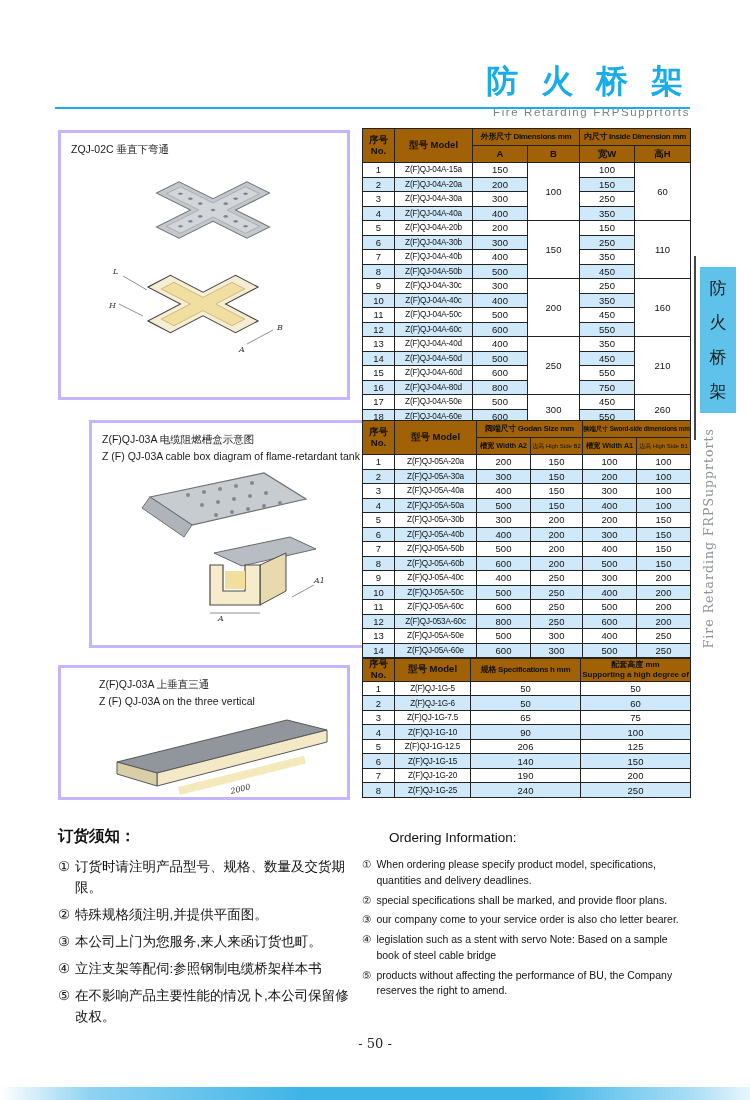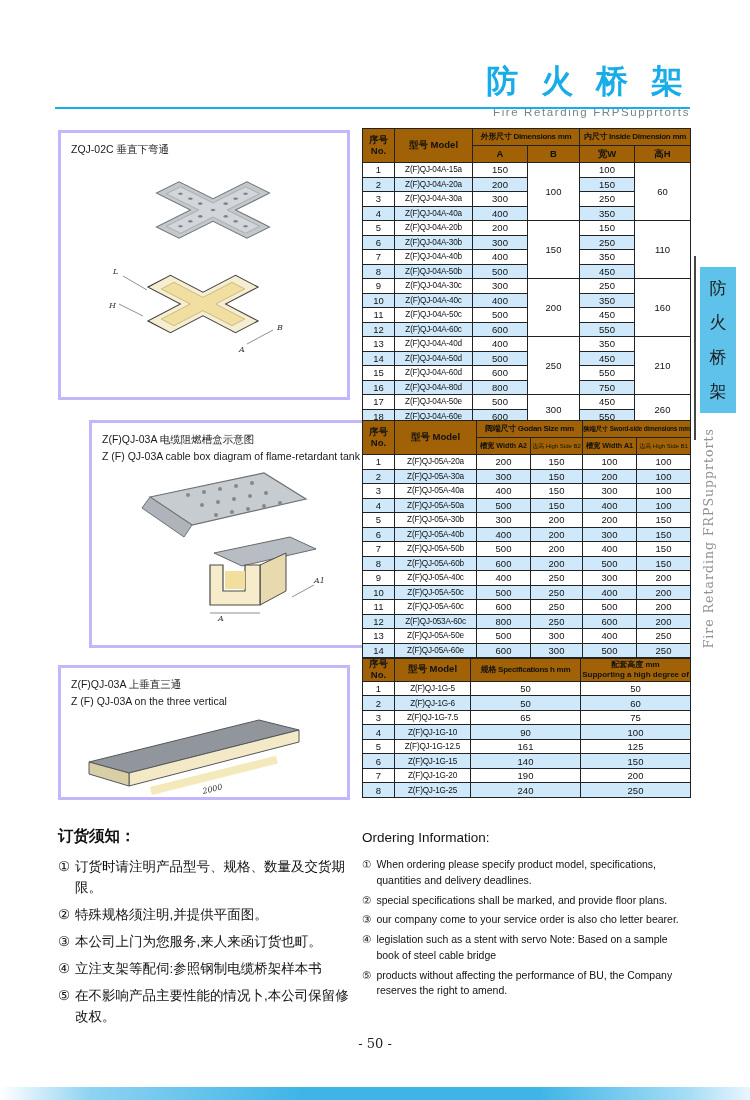--- a/index.html
+++ b/index.html
@@ -38,21 +38,21 @@
   .spec-table th.h-grp-sm{font-size:6.4px;letter-spacing:-0.2px;white-space:nowrap;}
   .spec-table th.h-sub{font-size:7.2px;font-weight:bold;white-space:nowrap;}
   .spec-table th.h-sub-sm{font-size:6px;font-weight:normal;white-space:nowrap;}
   .spec-table th.h-two{font-size:8px;line-height:1.2;}
   
   .order-cn{position:absolute;left:58px;top:826px;width:302px;}
   .order-cn .o-head{font-size:15.5px;font-weight:bold;margin-bottom:10px;}
   .o-item{display:flex;gap:5px;margin-bottom:6px;}
   .order-cn .o-item{font-size:13.5px;line-height:1.55;}
   .order-en{position:absolute;left:362px;top:830px;width:328px;}
-  .order-en .o-head{font-size:13.5px;margin-bottom:12px;}
+  .order-en .o-head{font-size:13.5px;margin-bottom:12px;margin-left:27px;}
   .order-en .o-item{font-size:10.5px;line-height:1.5;margin-bottom:4px;}
   .o-num{flex:0 0 auto;}
   .o-txt{flex:1;}
   
   .page-num{position:absolute;left:320px;top:1036px;width:110px;text-align:center;
     font-family:"DejaVu Serif",serif;font-size:13px;color:#222;}
   .bottom-bar{position:absolute;left:0;top:1087px;width:750px;height:13px;
     background:linear-gradient(to right,#ffffff 0%,#8fd3f2 12%,#3fb5e7 40%,#3fb5e7 72%,#a8ddf5 92%,#e8f6fd 100%);}
 </style>
 </head>
@@ -150,21 +150,21 @@
     <rect x="133" y="106" width="20" height="18" fill="#f2df9e"></rect>
     <g stroke="#444" stroke-width="0.6">
       <line x1="118" y1="148" x2="168" y2="148"></line>
       <line x1="200" y1="132" x2="222" y2="120"></line>
     </g>
     <text class="dim" x="126" y="156">A</text>
     <text class="dim" x="222" y="118">A1</text>
   </svg>
 </div>
 
-<div class="figbox" style="top:665px;height:135px;">
+<div class="figbox" style="top:665px;height:135px;padding-left:28px;">
   <div class="fig-title">
     <div>Z(F)QJ-03A 上垂直三通</div>
     <div>Z (F) QJ-03A on the three vertical</div>
   </div>
   <svg class="fig-svg" width="288" height="88" viewBox="0 0 288 88">
     <polygon points="28,52 198,10 238,20 68,63" fill="#90969c" stroke="#54585c" stroke-width="1"></polygon>
     <polygon points="68,63 238,20 238,32 68,76" fill="#f3e9c6" stroke="#54585c" stroke-width="1"></polygon>
     <polygon points="28,52 68,63 68,76 28,64" fill="#d8cfa6" stroke="#54585c" stroke-width="1"></polygon>
     <rect x="88" y="62" width="130" height="8" transform="rotate(-14 150 66)" fill="#f0df9c" opacity="0.7"></rect>
     <text class="dim" transform="rotate(-14 150 82)" x="142" y="82">2000</text>
@@ -498,21 +498,21 @@
         </tr>
         <tr class="alt">
           <td>4</td>
           <td>Z(F)QJ-1G-10</td>
           <td>90</td>
           <td>100</td>
         </tr>
         <tr>
           <td>5</td>
           <td>Z(F)QJ-1G-12.5</td>
-          <td>161</td>
+          <td>206</td>
           <td>125</td>
         </tr>
         <tr class="alt">
           <td>6</td>
           <td>Z(F)QJ-1G-15</td>
           <td>140</td>
           <td>150</td>
         </tr>
         <tr>
           <td>7</td>

